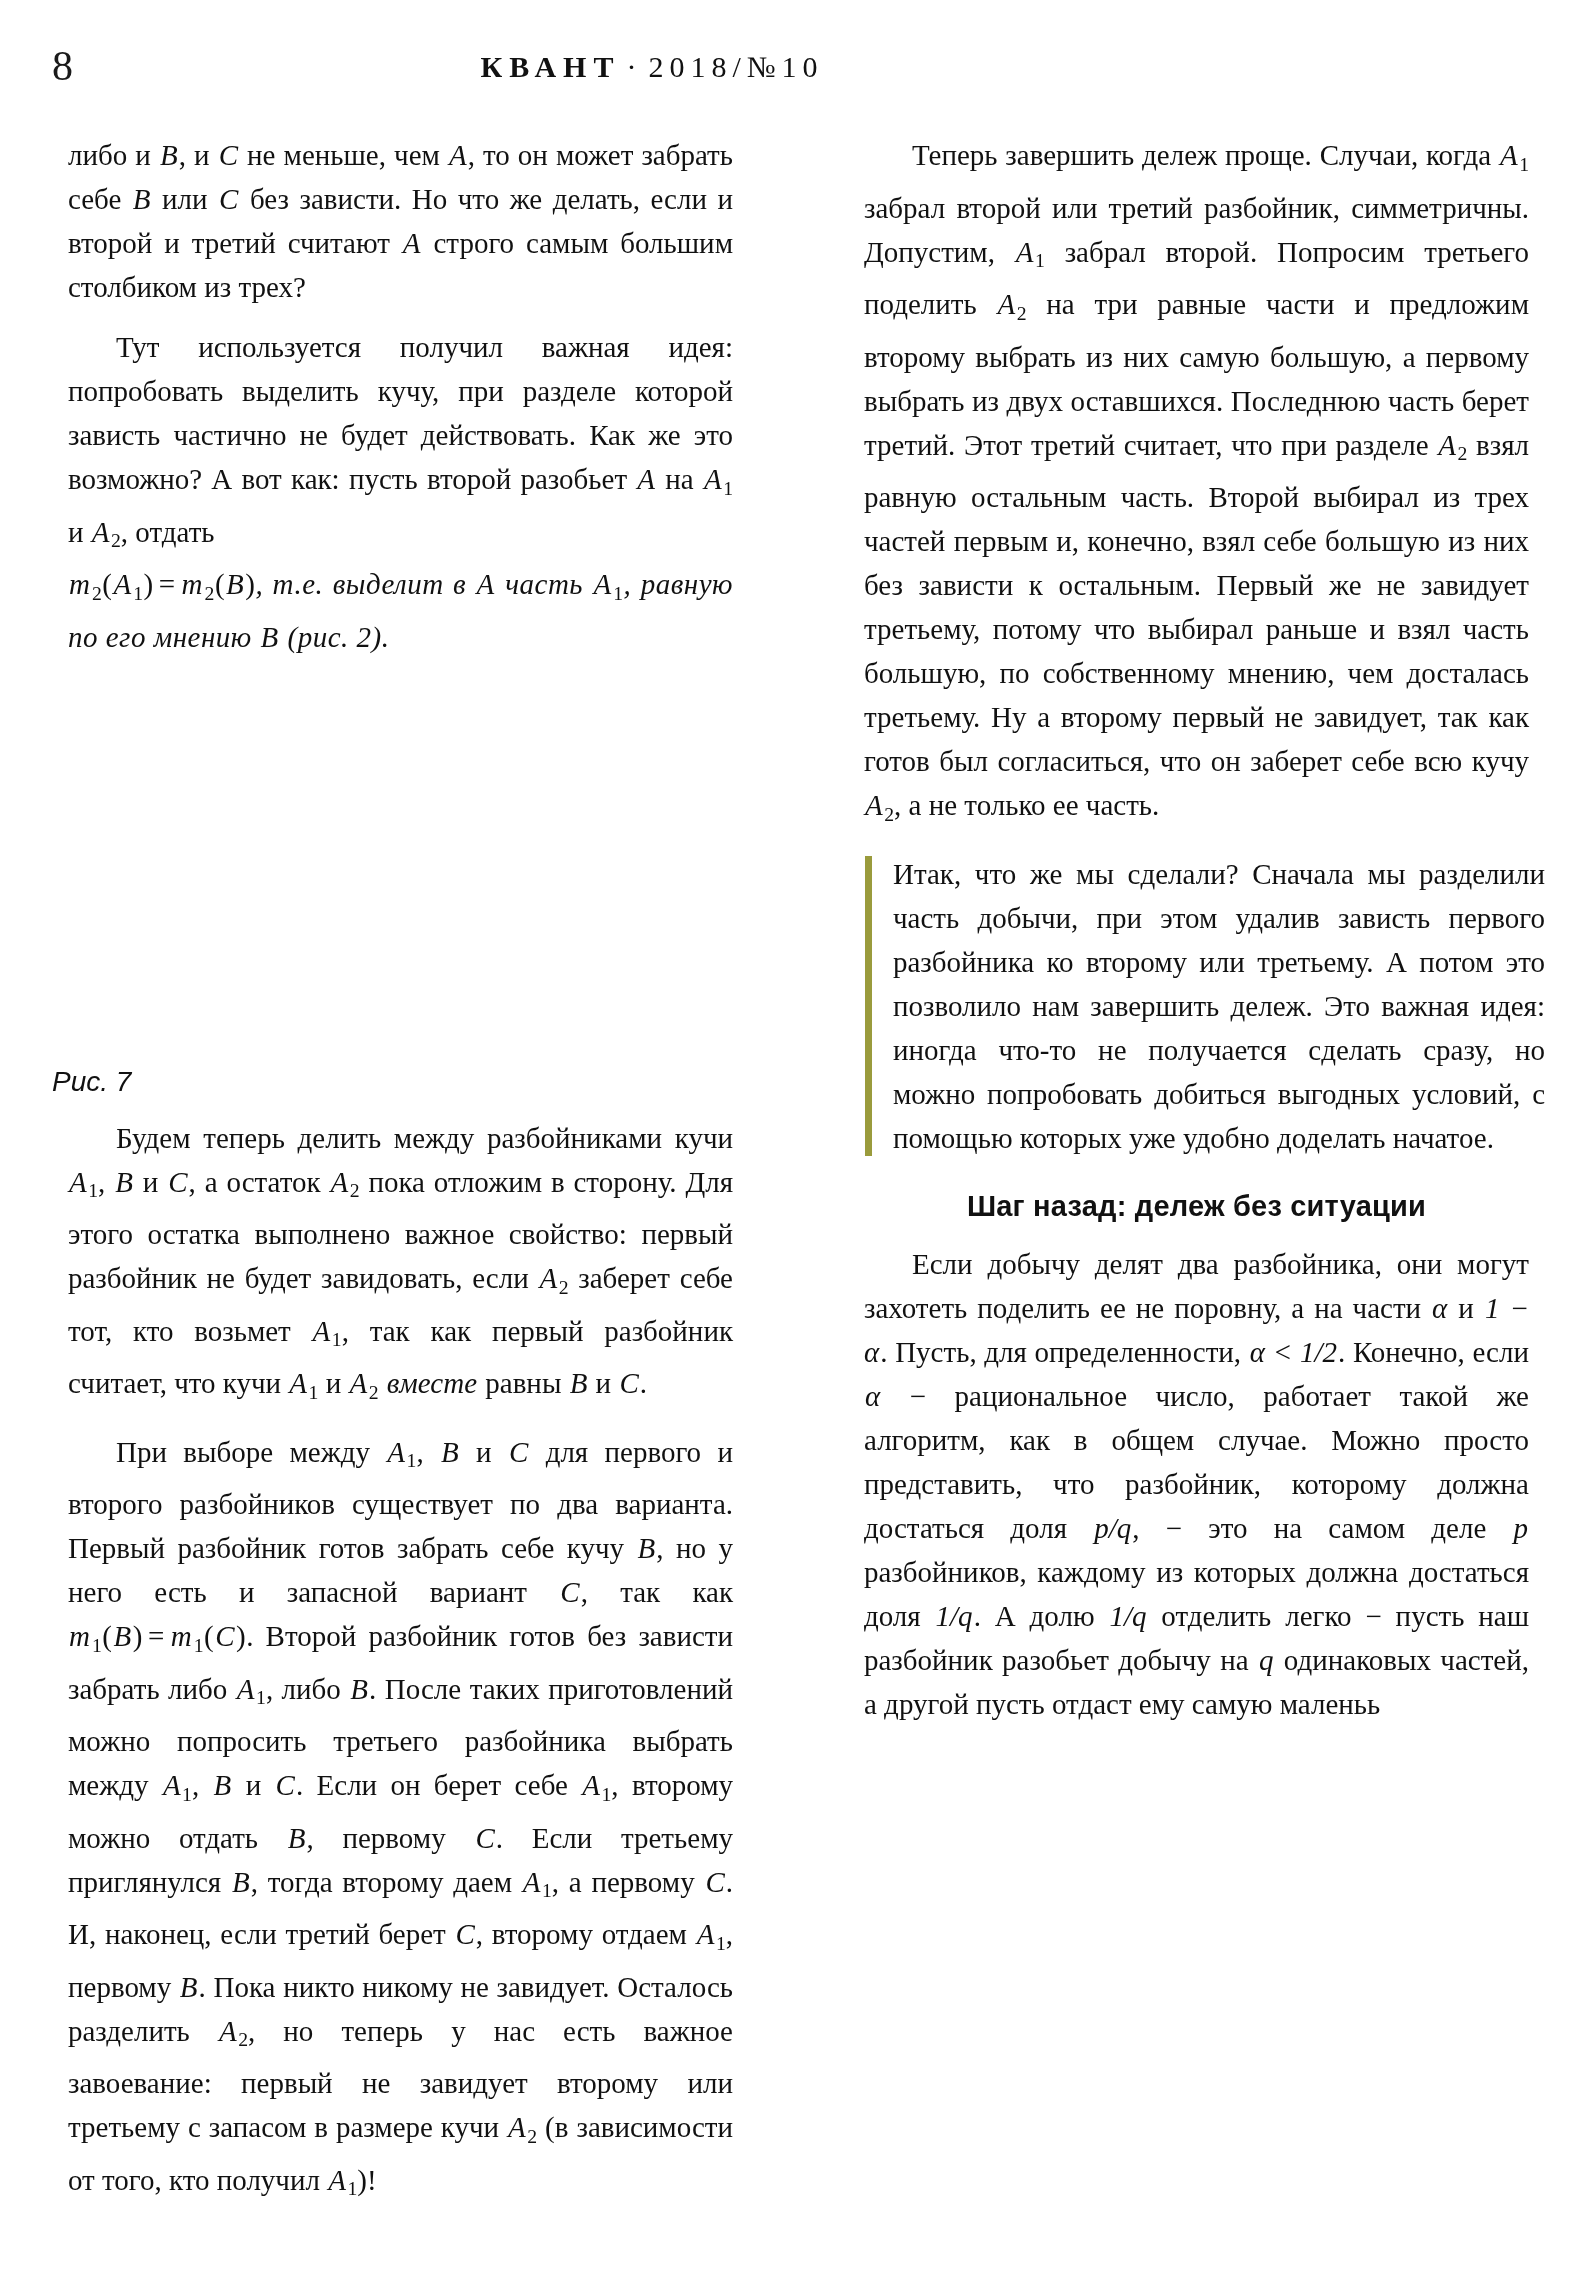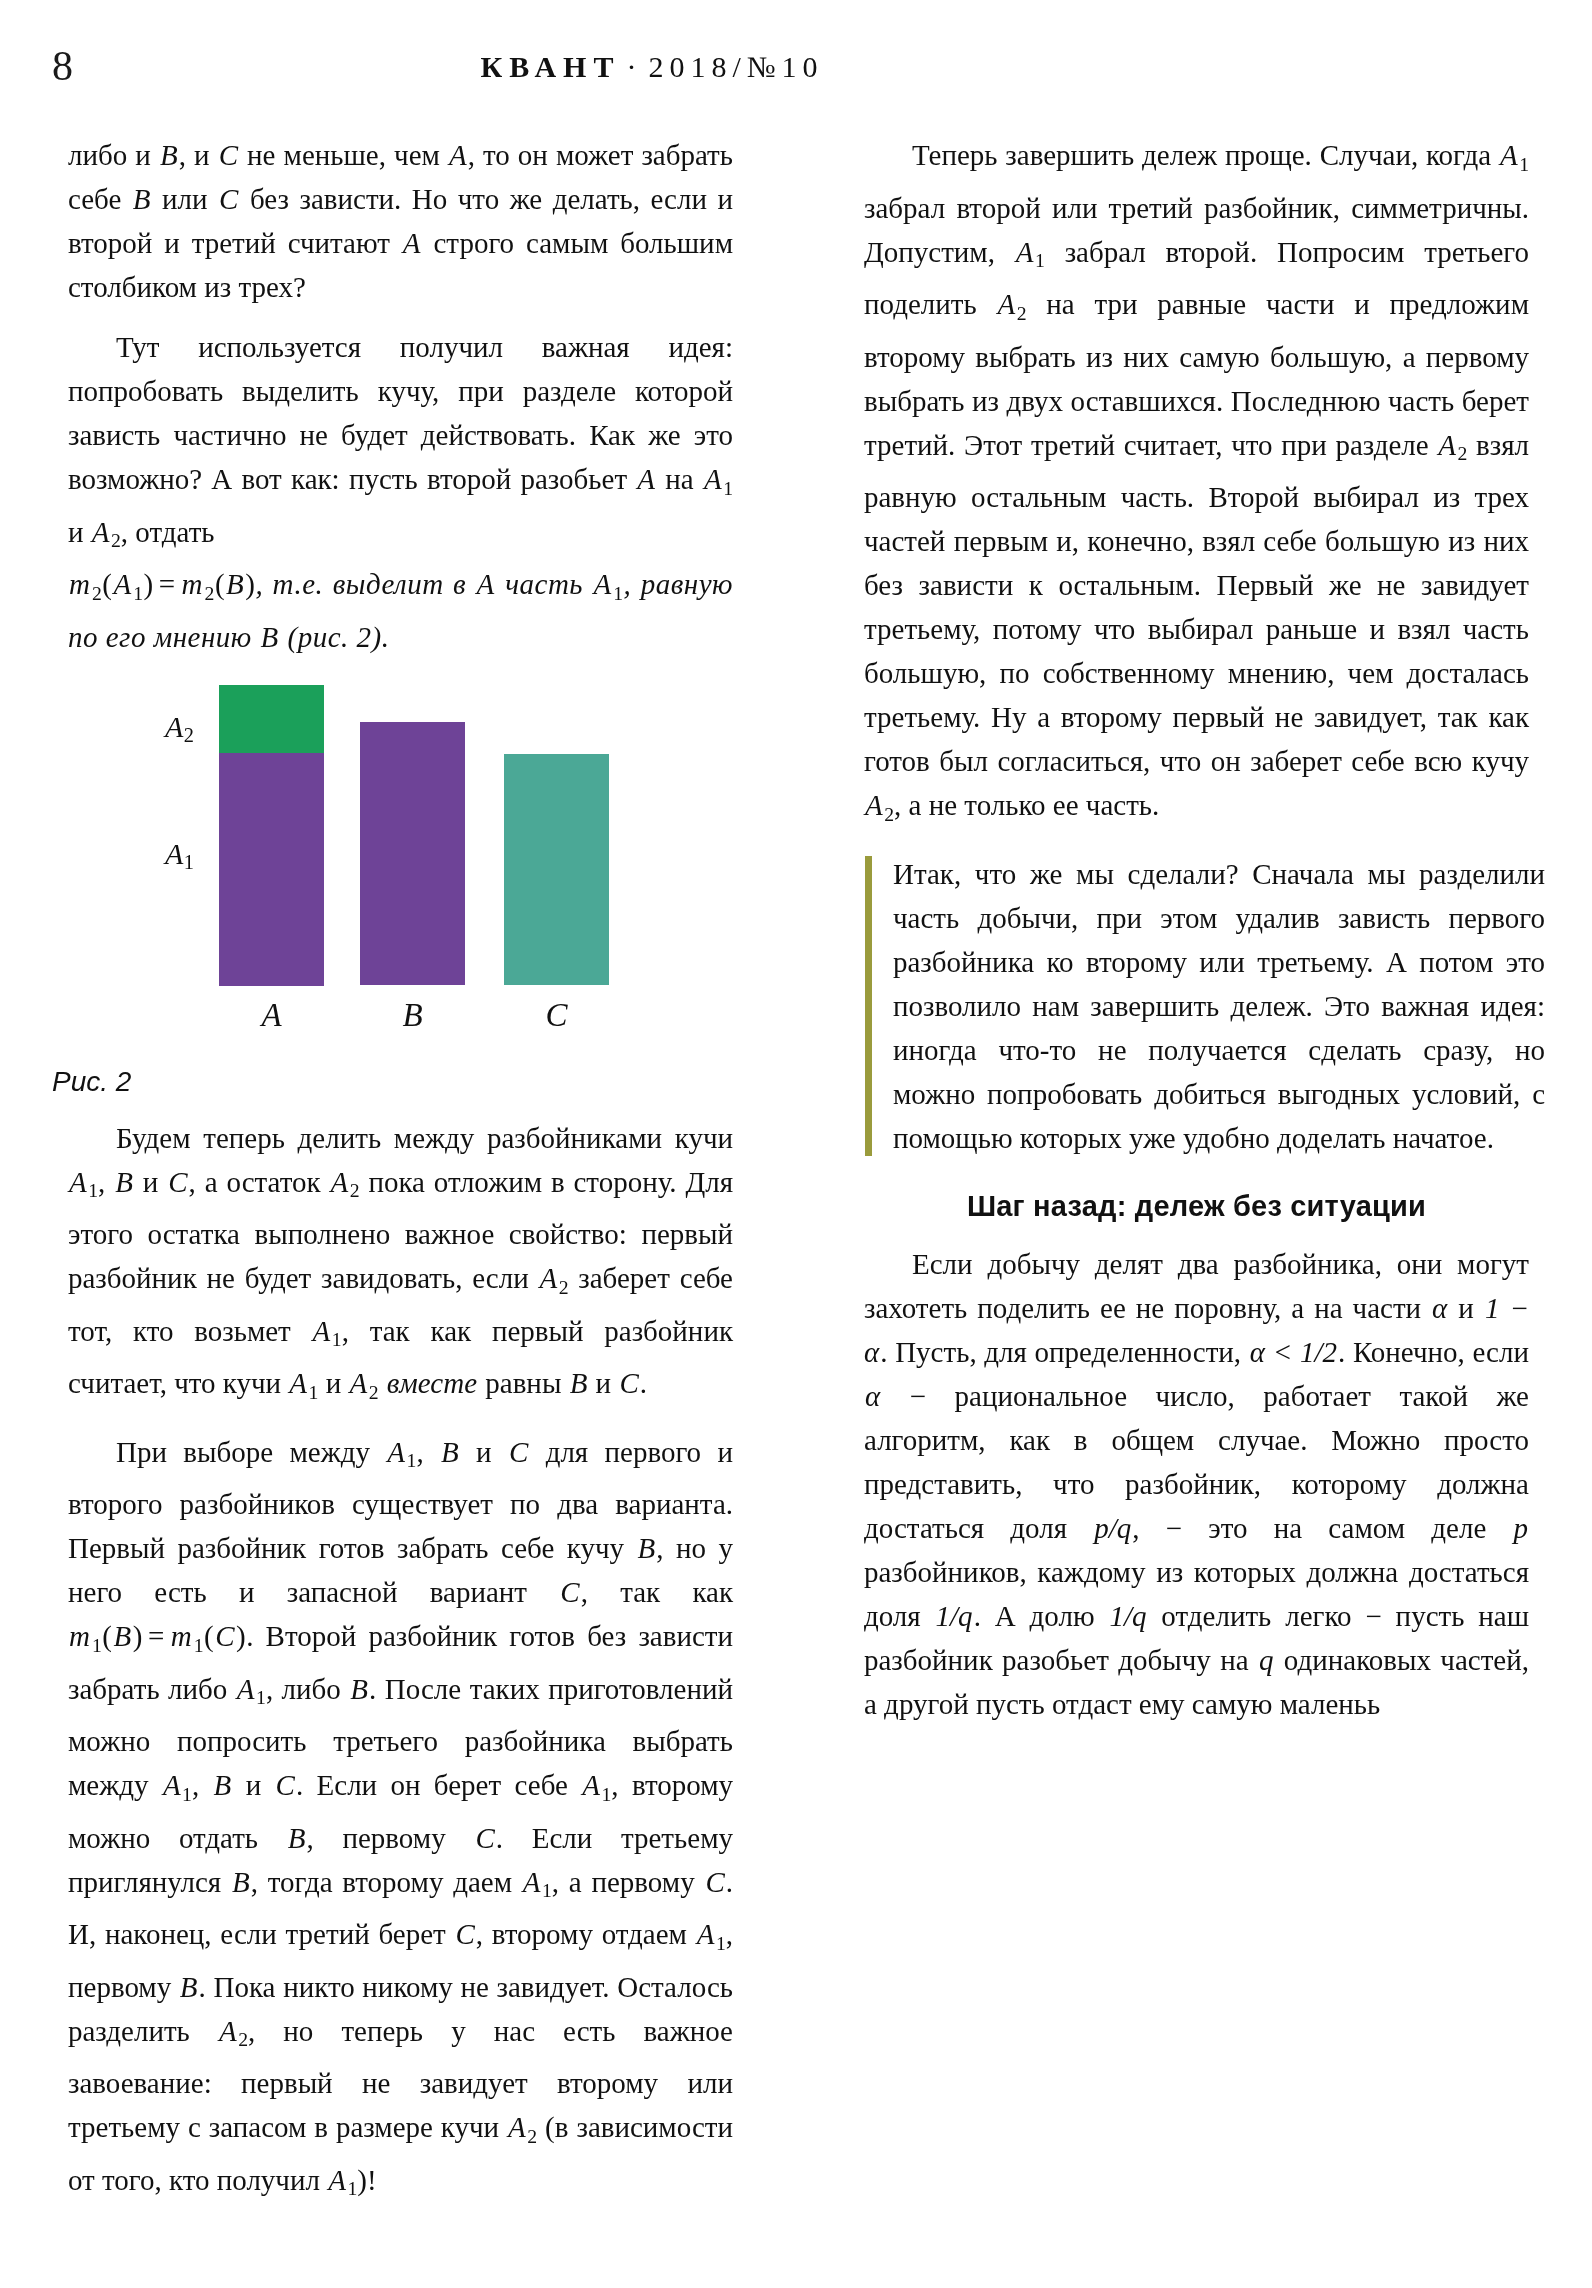--- a/index.html
+++ b/index.html
@@ -218,45 +218,22 @@
     <div class="col col-left">
 
       <p class="para noindent"><span>либо и </span><i class="v">B</i><span>, и </span><i class="v">C</i><span> не меньше, чем </span><i class="v">A</i><span>, то он может забрать себе </span><i class="v">B</i><span> или </span><i class="v">C</i><span> без зависти. Но что же делать, если и второй и третий считают </span><i class="v">A</i><span> строго самым большим столбиком из трех?</span></p>
 
       <p class="para"><span>Тут используется получил важная идея: попробовать выделить кучу, при разделе которой зависть частично не будет действовать. Как же это возможно? А вот как: пусть второй разобьет </span><i class="v">A</i><span> на </span><i class="v">A</i><span class="nsub">1</span><span> и </span><i class="v">A</i><span class="nsub">2</span><span>, отдать</span>
 
         <span class="mathline"><i class="v">m</i><span class="nsub">2</span><span class="paren">(</span><i class="v">A</i><span class="nsub">1</span><span class="paren">)</span><span class="op">=</span><i class="v">m</i><span class="nsub">2</span><span class="paren">(</span><i class="v">B</i><span class="paren">)</span><span>, т.е. выделит в </span><i class="v">A</i><span> часть </span><i class="v">A</i><span class="nsub">1</span><span>, равную по его мнению </span><i class="v">B</i><span> (рис. 2).</span></span>
       </p>
 
       <div class="figure">
-        <div class="chart">
-
-          <div class="bar bar-a" style="height:300px;">
-            <span class="seg" style="height:68px;background:#1BA05A;"></span>
-            <span class="seg" style="height:233px;background:#6E4397;"></span>
-          </div>
-
-          <div class="bar bar-b" style="height:263px;">
-            <span class="seg" style="height:263px;background:#6E4397;"></span>
-          </div>
-
-          <div class="bar bar-c" style="height:231px;">
-            <span class="seg" style="height:231px;background:#4BA896;"></span>
-          </div>
-
-          <span class="seg-label" style="left:4px; top:20px;"><i>A</i><span class="nsub">2</span></span>
-
-          <span class="seg-label" style="left:4px; top:147px;"><i>A</i><span class="nsub">1</span></span>
-
-          <span class="bar-label lab-a">A</span>
-          <span class="bar-label lab-b">B</span>
-          <span class="bar-label lab-c">C</span>
-        </div>
-
-        <div class="fig-caption">Рис. 2</div>
+
+        <div class="fig-caption">Рис. 7</div>
       </div>
 
       <p class="para"><span>Будем теперь делить между разбойниками кучи </span><i class="v">A</i><span class="nsub">1</span><span>, </span><i class="v">B</i><span> и </span><i class="v">C</i><span>, а остаток </span><i class="v">A</i><span class="nsub">2</span><span> пока отложим в сторону. Для этого остатка выполнено важное свойство: первый разбойник не будет завидовать, если </span><i class="v">A</i><span class="nsub">2</span><span> заберет себе тот, кто возьмет </span><i class="v">A</i><span class="nsub">1</span><span>, так как первый разбойник считает, что кучи </span><i class="v">A</i><span class="nsub">1</span><span> и </span><i class="v">A</i><span class="nsub">2</span><i class="v"> вместе</i><span> равны </span><i class="v">B</i><span> и </span><i class="v">C</i><span>.</span></p>
 
       <p class="para"><span>При выборе между </span><i class="v">A</i><span class="nsub">1</span><span>, </span><i class="v">B</i><span> и </span><i class="v">C</i><span> для первого и второго разбойников существует по два варианта. Первый разбойник готов забрать себе кучу </span><i class="v">B</i><span>, но у него есть и запасной вариант </span><i class="v">C</i><span>, так как </span><span class="mathline" style="display:inline;"><i class="v">m</i><span class="nsub">1</span><span class="paren">(</span><i class="v">B</i><span class="paren">)</span><span class="op">=</span><i class="v">m</i><span class="nsub">1</span><span class="paren">(</span><i class="v">C</i><span class="paren">)</span></span><span>. Второй разбойник готов без зависти забрать либо </span><i class="v">A</i><span class="nsub">1</span><span>, либо </span><i class="v">B</i><span>. После таких приготовлений можно попросить третьего разбойника выбрать между </span><i class="v">A</i><span class="nsub">1</span><span>, </span><i class="v">B</i><span> и </span><i class="v">C</i><span>. Если он берет себе </span><i class="v">A</i><span class="nsub">1</span><span>, второму можно отдать </span><i class="v">B</i><span>, первому </span><i class="v">C</i><span>. Если третьему приглянулся </span><i class="v">B</i><span>, тогда второму даем </span><i class="v">A</i><span class="nsub">1</span><span>, а первому </span><i class="v">C</i><span>. И, наконец, если третий берет </span><i class="v">C</i><span>, второму отдаем </span><i class="v">A</i><span class="nsub">1</span><span>, первому </span><i class="v">B</i><span>. Пока никто никому не завидует. Осталось разделить </span><i class="v">A</i><span class="nsub">2</span><span>, но теперь у нас есть важное завоевание: первый не завидует второму или третьему с запасом в размере кучи </span><i class="v">A</i><span class="nsub">2</span><span> (в зависимости от того, кто получил </span><i class="v">A</i><span class="nsub">1</span><span>)!</span></p>
     </div>
 
     <div class="col col-right">
 
       <p class="para"><span>Теперь завершить дележ проще. Случаи, когда </span><i class="v">A</i><span class="nsub">1</span><span> забрал второй или третий разбойник, симметричны. Допустим, </span><i class="v">A</i><span class="nsub">1</span><span> забрал второй. Попросим третьего поделить </span><i class="v">A</i><span class="nsub">2</span><span> на три равные части и предложим второму выбрать из них самую большую, а первому выбрать из двух оставшихся. Последнюю часть берет третий. Этот третий считает, что при разделе </span><i class="v">A</i><span class="nsub">2</span><span> взял равную остальным часть. Второй выбирал из трех частей первым и, конечно, взял себе большую из них без зависти к остальным. Первый же не завидует третьему, потому что выбирал раньше и взял часть большую, по собственному мнению, чем досталась третьему. Ну а второму первый не завидует, так как готов был согласиться, что он заберет себе всю кучу </span><i class="v">A</i><span class="nsub">2</span><span>, а не только ее часть.</span></p>

